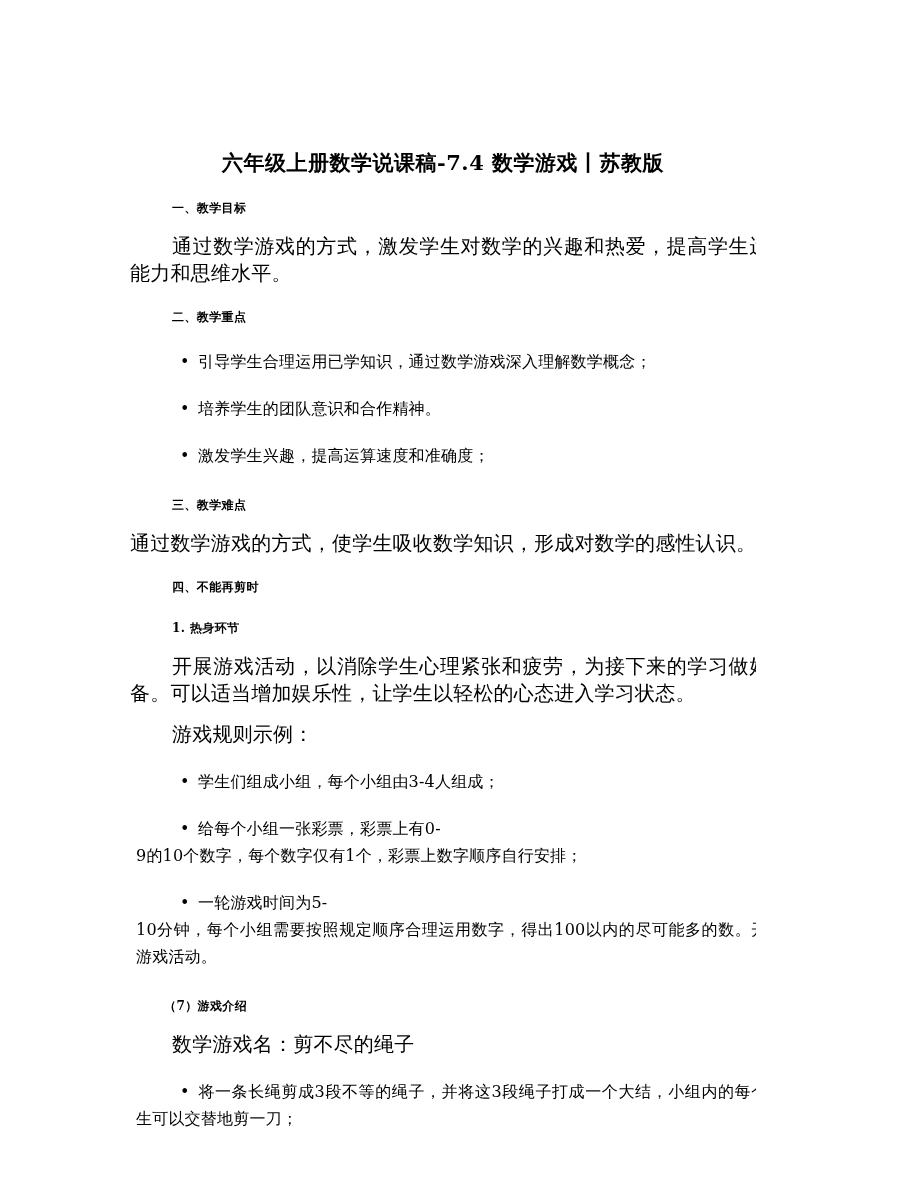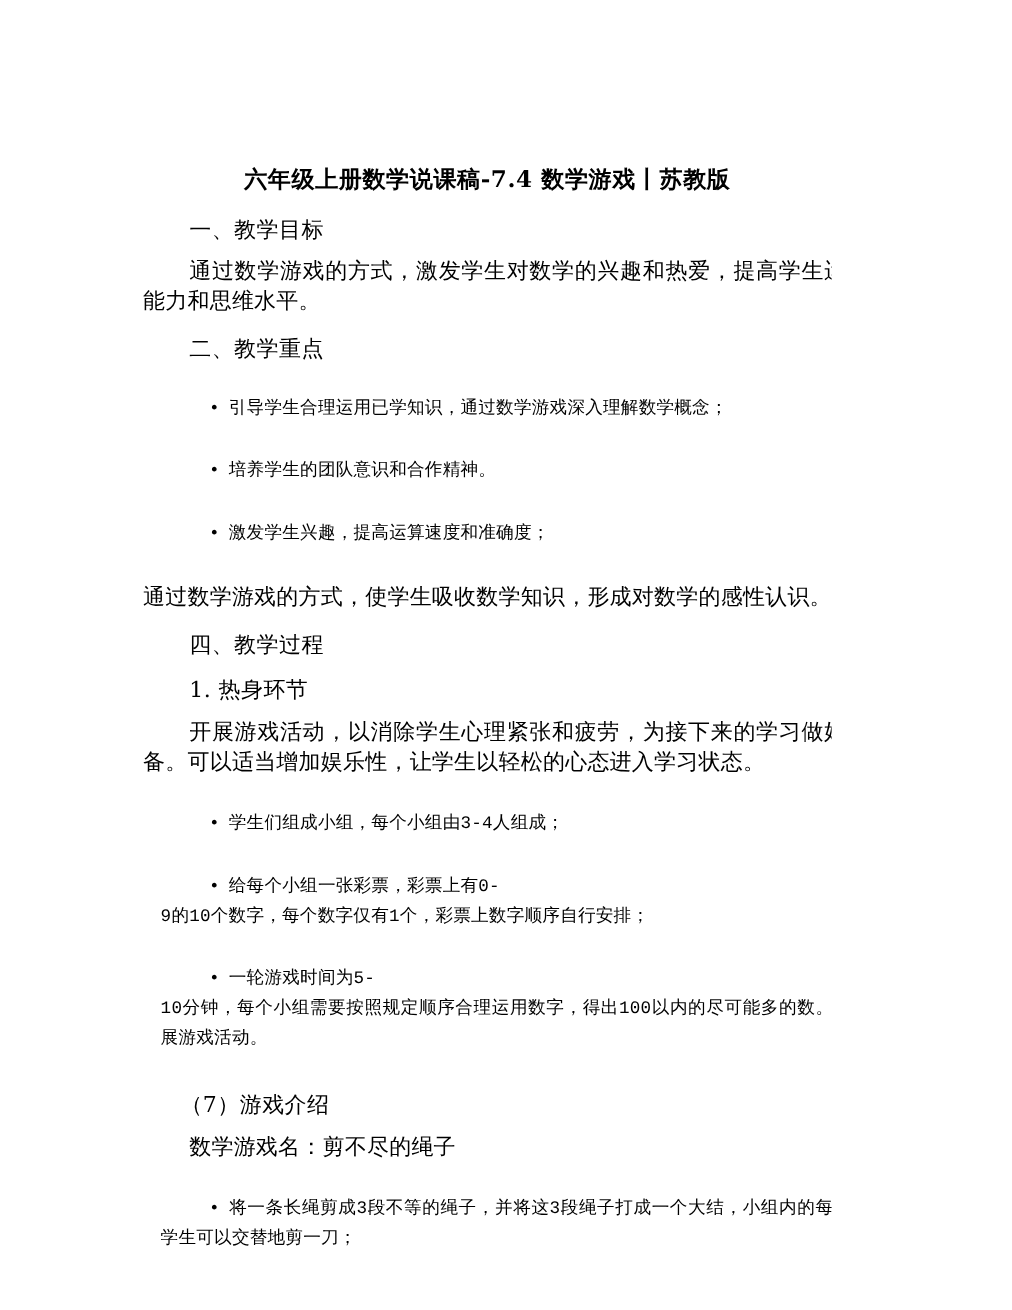--- a/index.html
+++ b/index.html
@@ -31,22 +31,22 @@
     font-weight: bold;
     line-height: 30px;
     letter-spacing: 0.5px;
     margin: 0;
     padding-top: 148px;
     padding-left: 92px;
     white-space: nowrap;
   }
   
   .heading {
-    font-size: 20px;
-    font-weight: normal;
+    font-size: 12px;
+    font-weight: bold;
     line-height: 22px;
     letter-spacing: 0.4px;
     margin: 0;
     padding-top: 19px;
     text-indent: 42px;
   }
   .heading.num {
     text-indent: 42px;
   }
   .heading.sub {
@@ -63,25 +63,24 @@
     text-align: justify;
   }
   .para.noindent {
     text-indent: 0;
   }
   
   .bullet {
     font-size: 16px;
     line-height: 27px;
     letter-spacing: 0.2px;
-    margin: 16px;
+    margin: 6px;
     padding-top: 14px;
     text-indent: 0;
     text-align: justify;
-    font-family: Liberation Mono, monospace;
   }
   .bullet .marker {
     display: inline-block;
     width: 62px;
     text-indent: 0;
     padding-left: 44px;
     box-sizing: border-box;
     font-size: 16px;
   }
   .bullet.hyphenbreak .tail {
@@ -95,24 +94,26 @@
 <div class="page">
   <div class="doc">
     <h1 class="doc-title">六年级上册数学说课稿-7.4 数学游戏丨苏教版</h1>
     <div id="blocks">
         <div class="heading">一、教学目标</div>
         <div class="para">通过数学游戏的方式，激发学生对数学的兴趣和热爱，提高学生运算能力和思维水平。</div>
         <div class="heading">二、教学重点</div>
         <div class="bullet"><span class="marker">•</span><span>引导学生合理运用已学知识，通过数学游戏深入理解数学概念；</span></div>
         <div class="bullet"><span class="marker">•</span><span>培养学生的团队意识和合作精神。</span></div>
         <div class="bullet"><span class="marker">•</span><span>激发学生兴趣，提高运算速度和准确度；</span></div>
+        <div class="heading">三、教学难点</div>
         <div class="para noindent">通过数学游戏的方式，使学生吸收数学知识，形成对数学的感性认识。</div>
-        <div class="heading">四、教学过程</div>
+        <div class="heading">四、不能再剪时</div>
         <div class="heading num">1. 热身环节</div>
         <div class="para">开展游戏活动，以消除学生心理紧张和疲劳，为接下来的学习做好准备。可以适当增加娱乐性，让学生以轻松的心态进入学习状态。</div>
+        <div class="para">游戏规则示例：</div>
         <div class="bullet"><span class="marker">•</span><span>学生们组成小组，每个小组由3-4人组成；</span></div>
         <div class="bullet hyphenbreak"><span class="marker">•</span><span class="head">给每个小组一张彩票，彩票上有0-</span><span class="tail">9的10个数字，每个数字仅有1个，彩票上数字顺序自行安排；</span></div>
         <div class="bullet hyphenbreak"><span class="marker">•</span><span class="head">一轮游戏时间为5-</span><span class="tail">10分钟，每个小组需要按照规定顺序合理运用数字，得出100以内的尽可能多的数。开展游戏活动。</span></div>
         <div class="heading sub">（7）游戏介绍</div>
         <div class="para">数学游戏名：剪不尽的绳子</div>
         <div class="bullet"><span class="marker">•</span><span>将一条长绳剪成3段不等的绳子，并将这3段绳子打成一个大结，小组内的每个学生可以交替地剪一刀；</span></div>
       </div>
   </div>
 </div>
 

